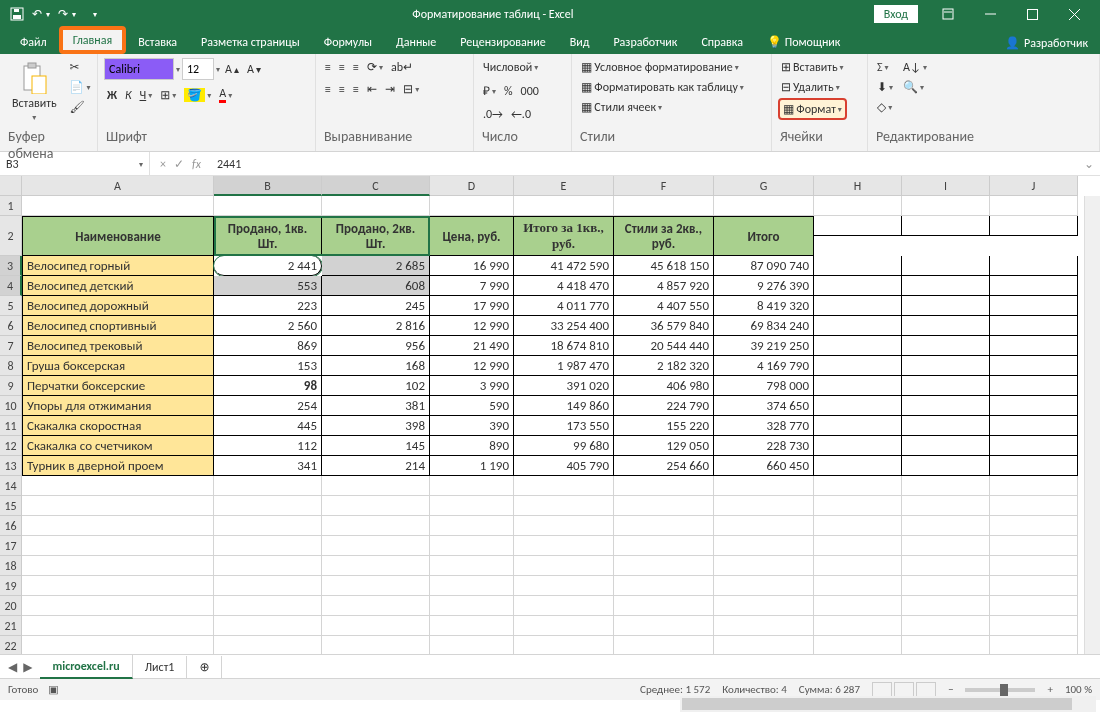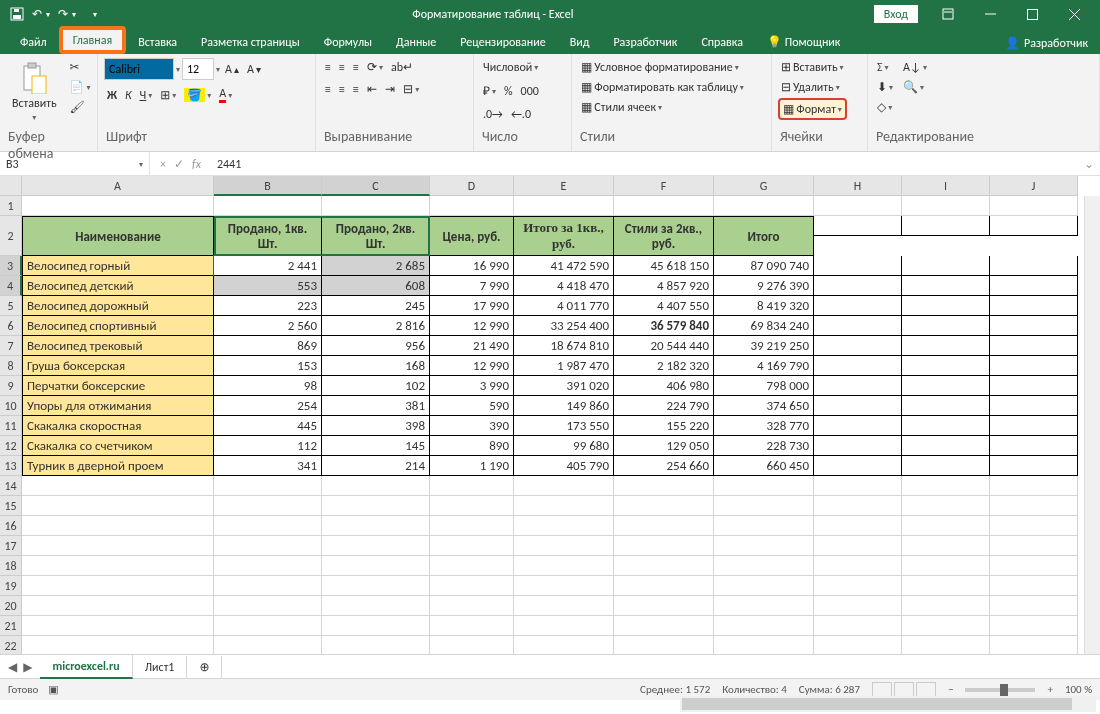--- a/index.html
+++ b/index.html
@@ -17,21 +17,21 @@
 .tab.highlighted{border:4px solid #f97316;border-radius:4px;padding:3px 10px}
 .share-btn{margin-left:auto;padding:4px 12px;cursor:pointer;display:flex;align-items:center;gap:4px}
 .ribbon{height:98px;background:#f3f3f3;border-bottom:1px solid #d4d4d4;display:flex;font-size:12px}
 .ribbon-group{border-right:1px solid #e0e0e0;padding:4px 6px;display:flex;flex-direction:column;justify-content:flex-start}
 .ribbon-group-label{text-align:left;font-size:14px;color:#666;padding:2px;margin-top:auto;cursor:pointer}
 .ribbon-body{display:flex;align-items:flex-start;gap:4px;flex:1}
 .ribbon-col{display:flex;flex-direction:column;gap:2px}
 .ribbon-row{display:flex;gap:2px;align-items:center}
 .rb{padding:2px 3px;cursor:pointer;display:flex;align-items:center;gap:2px;white-space:nowrap;border-radius:2px}
 .big-btn{display:flex;flex-direction:column;align-items:center;padding:4px 6px;cursor:pointer;gap:2px}
-.font-input{width:70px;height:22px;border:1px solid #ccc;padding:0 4px;font-size:12px;background:#0369a1}
+.font-input{width:70px;height:22px;border:1px solid #ccc;padding:0 4px;font-size:12px;background:#8b5cf6}
 .size-input{width:32px;height:22px;border:1px solid #ccc;padding:0 4px;font-size:12px;background:#fff}
 .highlighted-btn{border:2px solid #d84030;border-radius:4px;background:#fff3d6}
 .name-box-row{height:24px;background:#fff;border-bottom:1px solid #e0e0e0;display:flex;align-items:center}
 .name-box{width:150px;border-right:1px solid #e0e0e0;padding:0 6px;height:100%;display:flex;align-items:center;font-size:12px}
 .fx-icons{display:flex;gap:8px;padding:0 10px;color:#999}
 .formula-bar{flex:1;padding:0 6px;font-size:12px}
 .grid-area{position:relative;height:478px;overflow:hidden;display:flex}
 .corner{width:22px;height:20px;background:#e6e6e6;border-right:1px solid #ccc;border-bottom:1px solid #ccc}
 .col-hdrs{display:flex;height:20px}
 .col-hdr{background:#e6e6e6;border-right:1px solid #ccc;border-bottom:1px solid #ccc;text-align:center;font-size:12px;line-height:20px;color:#444}
@@ -324,21 +324,21 @@
           <div class="cell hdr-cell" style="width: 84px; border-top: 1px solid rgb(0, 0, 0);">Цена, руб.</div>
           <div class="cell hdr-cell" style="width: 100px; border-top: 1px solid rgb(0, 0, 0); font-family: Liberation Serif, serif;">Итого за 1кв., руб.</div>
           <div class="cell hdr-cell" style="width: 100px; border-top: 1px solid rgb(0, 0, 0);">Стили за 2кв., руб.</div>
           <div class="cell hdr-cell" style="width: 100px; border-top: 1px solid rgb(0, 0, 0);">Итого</div>
           <div class="cell " style="width: 88px;"></div>
           <div class="cell " style="width: 88px;"></div>
           <div class="cell " style="width: 88px;"></div>
         </div>
         <div class="cell-row tbl">
           <div class="cell name-cell" style="width: 192px; border-left: 1px solid rgb(0, 0, 0);">Велосипед горный</div>
-          <div class="cell num-cell active-cell" style="width: 108px;">2 441</div>
+          <div class="cell num-cell active-cell" style="width: 108px; border-radius: 10px;">2 441</div>
           <div class="cell num-cell sel-cell" style="width: 108px;">2 685</div>
           <div class="cell num-cell" style="width: 84px;">16 990</div>
           <div class="cell num-cell" style="width: 100px;">41 472 590</div>
           <div class="cell num-cell" style="width: 100px;">45 618 150</div>
           <div class="cell num-cell" style="width: 100px;">87 090 740</div>
           <div class="cell " style="width: 88px;"></div>
           <div class="cell " style="width: 88px;"></div>
           <div class="cell " style="width: 88px;"></div>
         </div>
         <div class="cell-row tbl">
@@ -364,21 +364,21 @@
           <div class="cell " style="width: 88px;"></div>
           <div class="cell " style="width: 88px;"></div>
           <div class="cell " style="width: 88px;"></div>
         </div>
         <div class="cell-row tbl">
           <div class="cell name-cell" style="width: 192px; border-left: 1px solid rgb(0, 0, 0);">Велосипед спортивный</div>
           <div class="cell num-cell" style="width: 108px;">2 560</div>
           <div class="cell num-cell" style="width: 108px;">2 816</div>
           <div class="cell num-cell" style="width: 84px;">12 990</div>
           <div class="cell num-cell" style="width: 100px;">33 254 400</div>
-          <div class="cell num-cell" style="width: 100px; font-weight: bold;">36 579 840</div>
+          <div class="cell num-cell" style="width: 100px;">36 579 840</div>
           <div class="cell num-cell" style="width: 100px;">69 834 240</div>
           <div class="cell " style="width: 88px;"></div>
           <div class="cell " style="width: 88px;"></div>
           <div class="cell " style="width: 88px;"></div>
         </div>
         <div class="cell-row tbl">
           <div class="cell name-cell" style="width: 192px; border-left: 1px solid rgb(0, 0, 0);">Велосипед трековый</div>
           <div class="cell num-cell" style="width: 108px;">869</div>
           <div class="cell num-cell" style="width: 108px;">956</div>
           <div class="cell num-cell" style="width: 84px;">21 490</div>
@@ -396,21 +396,21 @@
           <div class="cell num-cell" style="width: 84px;">12 990</div>
           <div class="cell num-cell" style="width: 100px;">1 987 470</div>
           <div class="cell num-cell" style="width: 100px;">2 182 320</div>
           <div class="cell num-cell" style="width: 100px;">4 169 790</div>
           <div class="cell " style="width: 88px;"></div>
           <div class="cell " style="width: 88px;"></div>
           <div class="cell " style="width: 88px;"></div>
         </div>
         <div class="cell-row tbl">
           <div class="cell name-cell" style="width: 192px; border-left: 1px solid rgb(0, 0, 0);">Перчатки боксерские</div>
-          <div class="cell num-cell" style="width: 108px;">98</div>
+          <div class="cell num-cell" style="width: 108px; font-weight: bold;">98</div>
           <div class="cell num-cell" style="width: 108px;">102</div>
           <div class="cell num-cell" style="width: 84px;">3 990</div>
           <div class="cell num-cell" style="width: 100px;">391 020</div>
           <div class="cell num-cell" style="width: 100px;">406 980</div>
           <div class="cell num-cell" style="width: 100px;">798 000</div>
           <div class="cell " style="width: 88px;"></div>
           <div class="cell " style="width: 88px;"></div>
           <div class="cell " style="width: 88px;"></div>
         </div>
         <div class="cell-row tbl">

